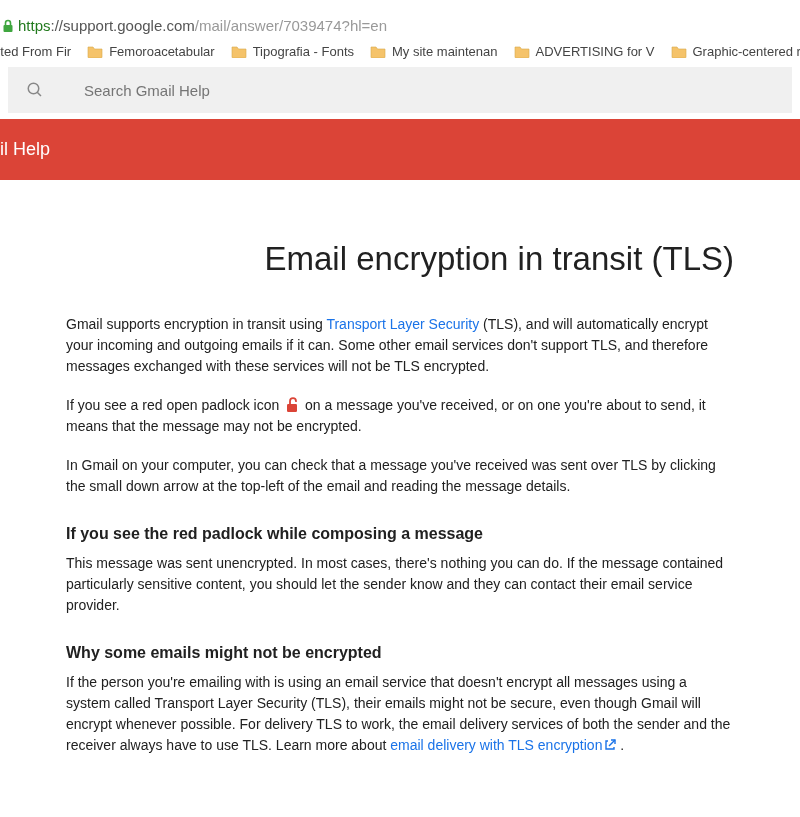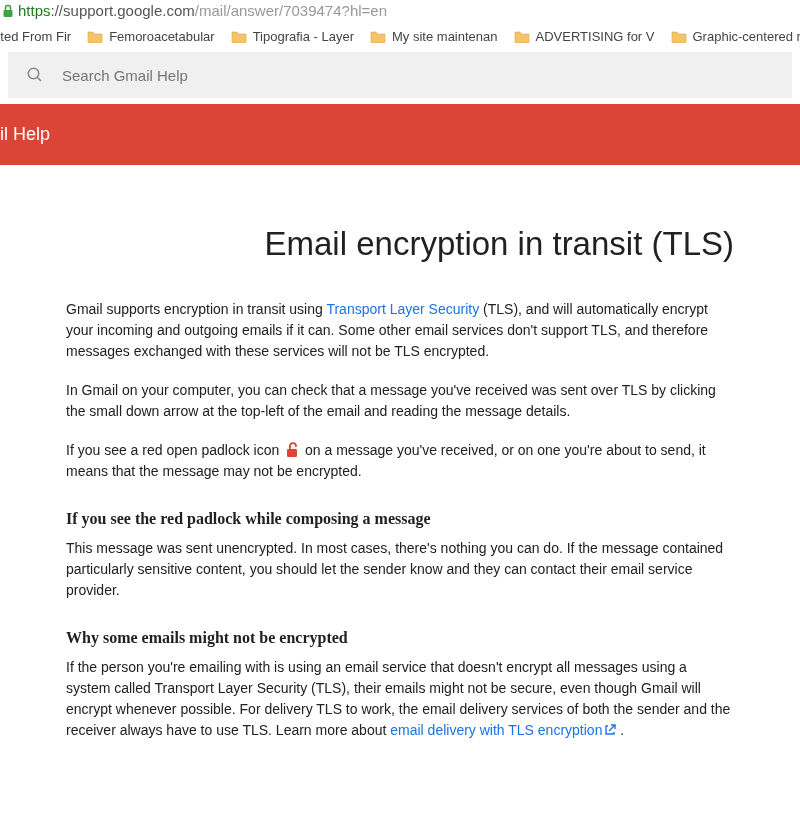--- a/index.html
+++ b/index.html
@@ -1,35 +1,35 @@
 <!DOCTYPE html>
 <html><head>
   <meta charset="utf-8">
   <style>
     * { box-sizing: border-box; margin: 0; padding: 0; }
     body { font-family: Arial, Helvetica, sans-serif; font-size: 14px; color: #222; background: #fff; width: 800px; }
-    .address-bar { display: flex; align-items: center; padding: 2px 2px 6px 2px; gap: 4px; }
+    .address-bar { display: flex; align-items: center; padding: 17px 2px 6px 2px; gap: 4px; }
     .lock-svg { width: 12px; height: 14px; }
     .url { font-size: 15px; color: #555; }
     .url-secure { color: #227a1d; }
     .bookmarks-bar { display: flex; align-items: center; gap: 16px; padding: 4px 0 8px 0; font-size: 13px; color: #555; overflow: hidden; white-space: nowrap; }
     .bookmark { display: flex; align-items: center; gap: 6px; cursor: pointer; }
     .folder-svg { width: 16px; height: 13px; flex-shrink: 0; }
     .bookmark-txt { color: #444; }
     .search-wrap { padding: 0 8px; }
-    .search-box { width: 100%; background: #f0f0f0; display: flex; align-items: center; padding: 14px 18px; gap: 18px; }
+    .search-box { width: 100%; background: #f0f0f0; display: flex; align-items: center; padding: 14px 18px; gap: 40px; }
     .search-icon { width: 18px; height: 18px; stroke: #888; }
     .search-input { border: none; background: transparent; font-size: 15px; color: #888; flex: 1; outline: none; font-family: inherit; }
     .red-banner { background: #db4437; color: #ffffff; margin-top: 6px; padding: 20px 0 20px 0; }
     .banner-text { font-size: 18px; font-weight: 400; padding-left: 0; }
     .content-outer { padding: 0 10px 0 10px; }
     .content { padding: 60px 56px 20px 56px; }
     h1 { font-size: 33px; font-weight: 400; color: #212121; margin-bottom: 36px; text-align: right; }
     p { font-size: 14px; line-height: 1.5; color: #212121; margin-bottom: 18px; }
-    h2 { font-size: 16px; font-weight: 700; color: #212121; margin-top: 28px; margin-bottom: 10px; font-family: Liberation Serif, serif; }
+    h2 { font-size: 16px; font-weight: 700; color: #212121; margin-top: 28px; margin-bottom: 10px; }
     a.link { color: #1a73e8; text-decoration: none; }
     .inline-padlock { display: inline-block; vertical-align: -3px; width: 14px; height: 16px; margin: 0 2px; }
     .ext-link-icon { display: inline-block; width: 12px; height: 12px; vertical-align: -1px; margin-left: 2px; }
   </style>
 </head>
 <body>
 
 <div class="address-bar">
   <svg class="lock-svg" viewBox="0 0 12 14">
     <rect x="1.5" y="6" width="9" height="7" rx="1" fill="#3fa63f"></rect>
@@ -47,21 +47,21 @@
   <div class="bookmark">
     <svg class="folder-svg" viewBox="0 0 16 13">
         <path d="M1 2h5l1.5 2H15v8a1 1 0 0 1-1 1H2a1 1 0 0 1-1-1z" fill="#f5c36a" stroke="#d6a94a" stroke-width="0.6"></path>
       </svg>
     <span class="bookmark-txt">Femoroacetabular</span>
   </div>
   <div class="bookmark">
     <svg class="folder-svg" viewBox="0 0 16 13">
         <path d="M1 2h5l1.5 2H15v8a1 1 0 0 1-1 1H2a1 1 0 0 1-1-1z" fill="#f5c36a" stroke="#d6a94a" stroke-width="0.6"></path>
       </svg>
-    <span class="bookmark-txt">Tipografia - Layer</span>
+    <span class="bookmark-txt">Tipografia - Fonts</span>
   </div>
   <div class="bookmark">
     <svg class="folder-svg" viewBox="0 0 16 13">
         <path d="M1 2h5l1.5 2H15v8a1 1 0 0 1-1 1H2a1 1 0 0 1-1-1z" fill="#f5c36a" stroke="#d6a94a" stroke-width="0.6"></path>
       </svg>
     <span class="bookmark-txt">My site maintenan</span>
   </div>
   <div class="bookmark">
     <svg class="folder-svg" viewBox="0 0 16 13">
         <path d="M1 2h5l1.5 2H15v8a1 1 0 0 1-1 1H2a1 1 0 0 1-1-1z" fill="#f5c36a" stroke="#d6a94a" stroke-width="0.6"></path>
@@ -91,28 +91,28 @@
 </div>
 
 <div class="content-outer">
   <div class="content">
     <h1>Email encryption in transit (TLS)</h1>
 
     <p>
       <span>Gmail supports encryption in transit using </span><a href="#" class="link">Transport Layer Security</a><span> (TLS), and will automatically encrypt your incoming and outgoing emails if it can. Some other email services don't support TLS, and therefore messages exchanged with these services will not be TLS encrypted.</span>
     </p>
 
-    <p>In Gmail on your computer, you can check that a message you've received was sent over TLS by clicking the small down arrow at the top-left of the email and reading the message details.</p>
-
     <p>
       <span>If you see a red open padlock icon </span><svg class="inline-padlock" viewBox="0 0 14 16">
         <rect x="2" y="7" width="10" height="8" rx="1.2" fill="#db4437"></rect>
         <path d="M5 7 V4.2 a3 3 0 0 1 6 0" fill="none" stroke="#db4437" stroke-width="1.8" stroke-linecap="round"></path>
       </svg><span> on a message you've received, or on one you're about to send, it means that the message may not be encrypted.</span>
     </p>
+
+    <p>In Gmail on your computer, you can check that a message you've received was sent over TLS by clicking the small down arrow at the top-left of the email and reading the message details.</p>
 
     <h2>If you see the red padlock while composing a message</h2>
 
     <p>This message was sent unencrypted. In most cases, there's nothing you can do. If the message contained particularly sensitive content, you should let the sender know and they can contact their email service provider.</p>
 
     <h2>Why some emails might not be encrypted</h2>
     <p>
       <span>If the person you're emailing with is using an email service that doesn't encrypt all messages using a system called Transport Layer Security (TLS), their emails might not be secure, even though Gmail will encrypt whenever possible. For delivery TLS to work, the email delivery services of both the sender and the receiver always have to use TLS. Learn more about </span><a href="#" class="link"><span>email delivery with TLS encryption</span><svg class="ext-link-icon" viewBox="0 0 12 12" fill="none" stroke="#1a73e8" stroke-width="1.4">
             <path d="M4 2H2v8h8V8"></path>
             <path d="M7 1h4v4"></path>

